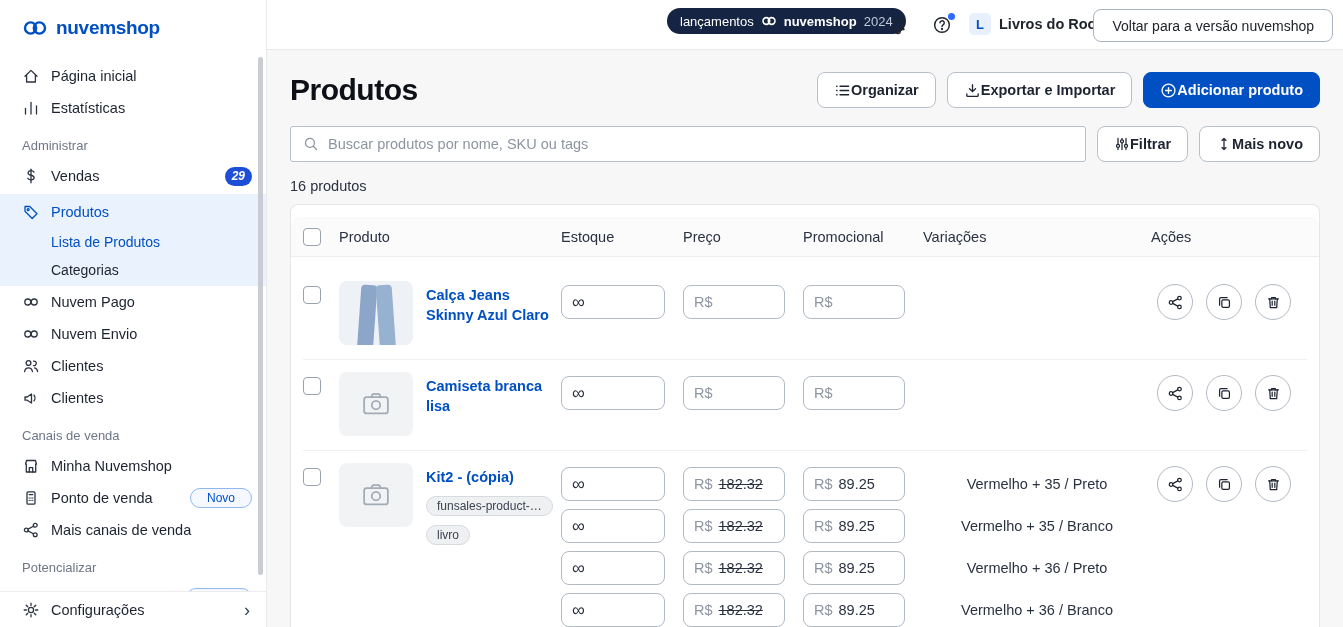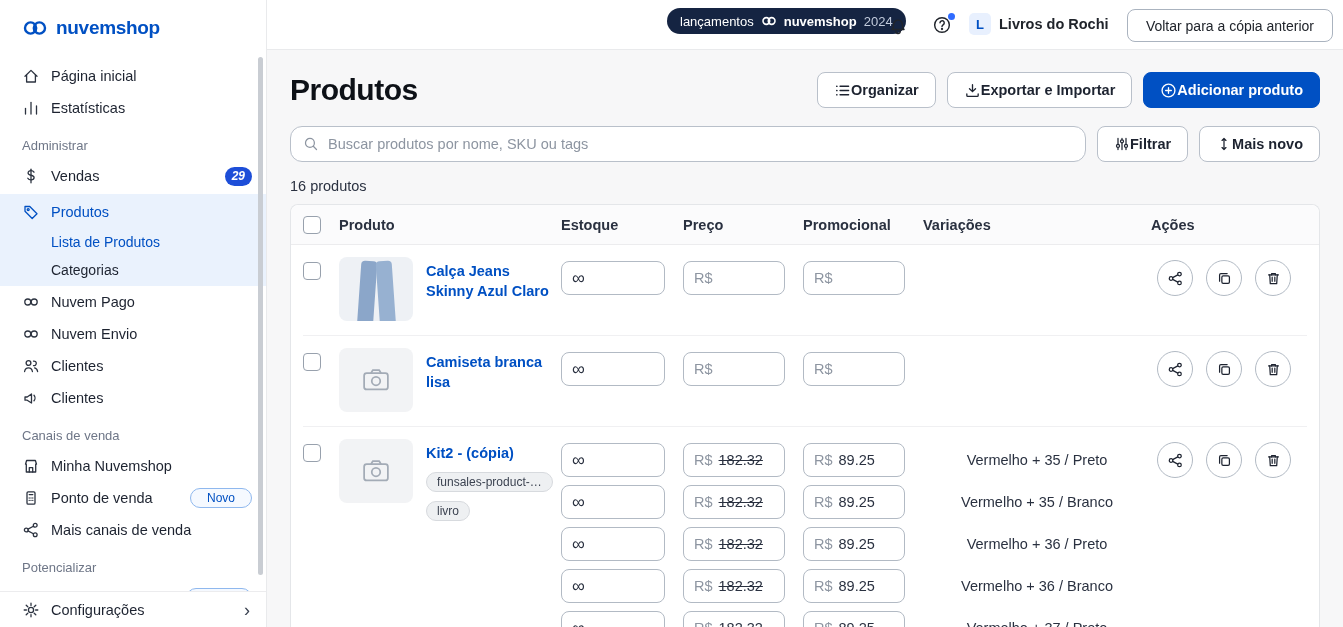--- a/index.html
+++ b/index.html
@@ -51,27 +51,27 @@
 
   .main{flex:1;background:var(--pagebg);padding:22px 23px 0;overflow:hidden;}
   .page-head{display:flex;align-items:center;}
   .page-head h1{font-size:30px;font-weight:800;color:#0d1117;letter-spacing:-0.5px;}
   .head-actions{margin-left:auto;display:flex;gap:11px;}
   .btn{height:36px;display:inline-flex;align-items:center;gap:0;padding:0 16px;background:#fff;border:1px solid #b9c0ca;border-radius:8px;font-size:14.5px;font-weight:600;color:var(--ink);cursor:pointer;white-space:nowrap;}
   .btn .bicon{display:flex;}
   .btn.primary{background:var(--blue);border-color:var(--blue);color:#fff;}
 
   .search-row{display:flex;gap:11px;margin-top:18px;}
-  .search-box{flex:1;height:36px;background:#fff;border:1px solid #b9c0ca;border-radius:12px;display:flex;align-items:center;gap:9px;padding:0 12px;color:#8d95a1;cursor:text;}
+  .search-box{flex:1;height:36px;background:#fff;border:1px solid #b9c0ca;border-radius:3px;display:flex;align-items:center;gap:9px;padding:0 12px;color:#8d95a1;cursor:text;}
   .search-box input{flex:1;border:none;outline:none;background:transparent;font-size:14.5px;color:var(--ink);}
   .search-box input::placeholder{color:#8d95a1;}
   .summary{margin-top:16px;font-size:14.5px;color:#2a3140;}
 
   .card{margin-top:10px;background:#fff;border:1px solid #e4e6e9;border-bottom:none;border-radius:8px 8px 0 0;padding:0 12px;}
-  .thead{display:grid;grid-template-columns:36px 222px 122px 120px 120px 228px 1fr;align-items:center;height:40px;border-bottom:1px solid #ececee;background:#fbfbfc;margin:0 -12px;padding:0 12px;border-radius:8px 8px 0 0;font-size:14.5px;font-weight:700;color:#2a3140;}
+  .thead{display:grid;grid-template-columns:36px 222px 122px 120px 120px 228px 1fr;align-items:center;height:40px;border-bottom:1px solid #ececee;background:#fbfbfc;margin:12px -12px;padding:0 12px;border-radius:8px 8px 0 0;font-size:14.5px;font-weight:400;color:#2a3140;}
   .prow{display:grid;grid-template-columns:36px 222px 590px 1fr;padding:12px 0 14px;border-bottom:1px solid #f0f0f2;}
   .prow:last-child{border-bottom:none;}
   .checkbox{width:18px;height:18px;border:1.5px solid #98a1ad;border-radius:4px;background:#fff;cursor:pointer;}
   .cell-check{padding-top:5px;}
   .cell-product{display:flex;gap:13px;min-width:0;}
   .thumb{flex:0 0 74px;width:74px;height:64px;border-radius:8px;display:flex;align-items:center;justify-content:center;overflow:hidden;}
   .thumb.placeholder{background:#f2f3f5;color:#a3abb6;}
   .thumb.jeans{position:relative;background:#eef1f5;}
   .thumb.jeans::before{content:'';position:absolute;left:20px;top:4px;width:16px;height:70px;background:#8ba6c9;border-radius:4px;transform:rotate(4deg);}
   .thumb.jeans::after{content:'';position:absolute;left:39px;top:4px;width:16px;height:70px;background:#97b1d1;border-radius:4px;transform:rotate(-4deg);}
@@ -271,21 +271,21 @@
             <circle cx="9" cy="12.6" r="0.4" fill="currentColor"></circle>
           </svg>
         <span class="help-dot"></span>
       </button>
 
       <div class="account">
         <span class="avatar">L</span>
         <span class="account-name">Livros do Rochi</span>
       </div>
 
-      <button class="back-btn">Voltar para a cópia anterior</button>
+      <button class="back-btn">Voltar para a versão nuvemshop</button>
     </header>
 
     <main class="main">
 
       <div class="page-head">
         <h1>Produtos</h1>
         <div class="head-actions">
           <button class="btn">
             <span class="bicon">
               <svg width="17" height="17" viewBox="0 0 18 18" fill="none" stroke="currentColor" stroke-width="1.4" stroke-linecap="round">

